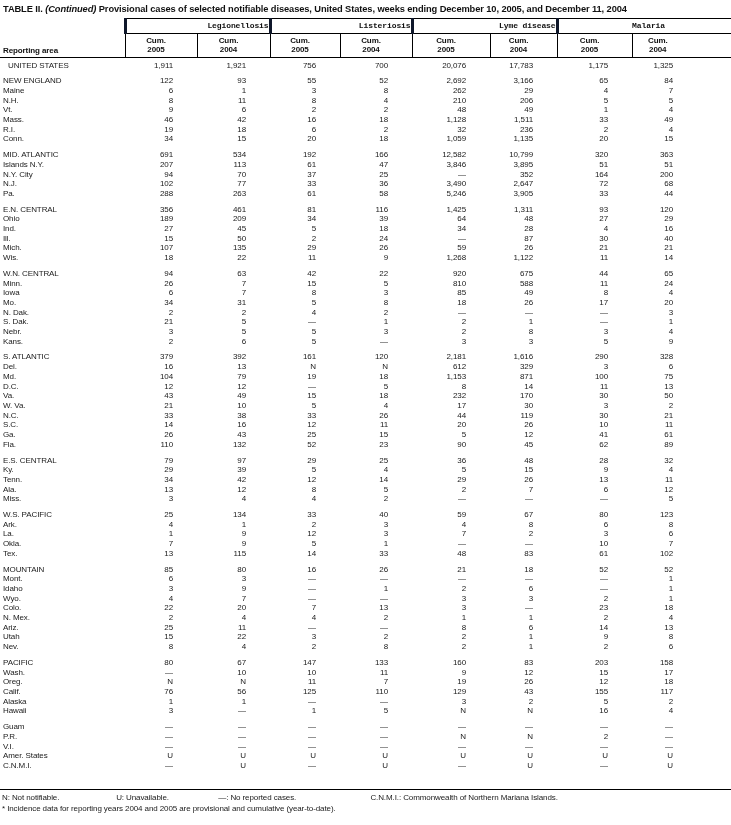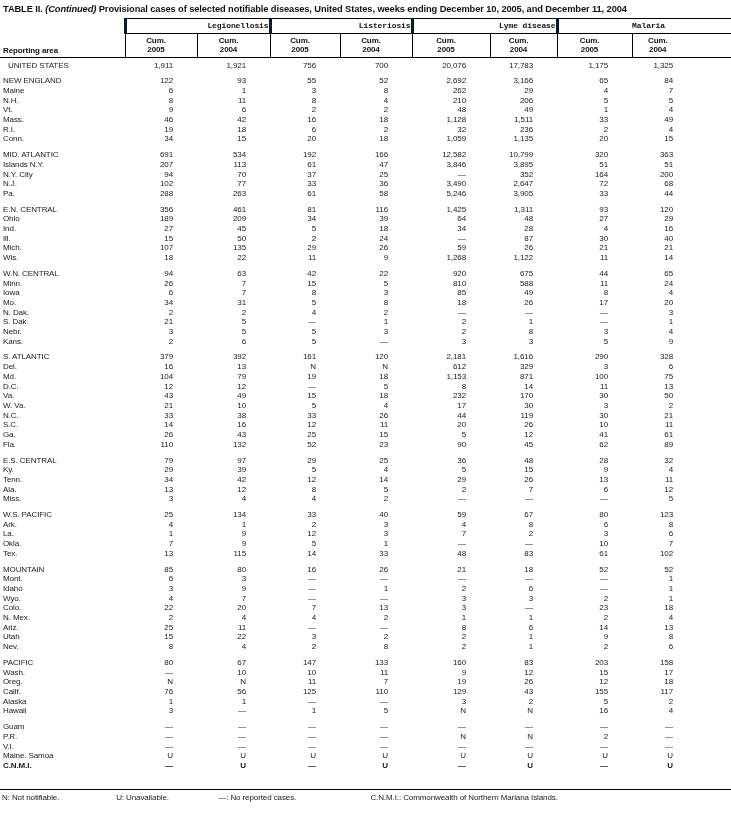--- a/index.html
+++ b/index.html
@@ -30,21 +30,21 @@
     border-left:1px solid #000;border-bottom:1px solid #000;
     padding:2px 10px 2px 0;line-height:9.5px;letter-spacing:-0.1px;
   }
   th.sub.last{padding-right:48px;}
   tbody td{font-size:8px;line-height:9.7px;letter-spacing:-0.1px;white-space:nowrap;}
   td.lbl{text-align:left;padding-left:3px;overflow:hidden;}
   td.num{text-align:right;padding-right:24px;}
   td.num.last{padding-right:58px;}
   tbody tr:first-child td{padding-top:3px;padding-left:8px;}
   tbody tr.gap td{padding-top:6px;}
-  tbody tr:last-child td{border-bottom:1.5px solid #000;padding-bottom:18px;font-weight:bold;}
+  tbody tr:last-child td{border-bottom:1.5px solid #000;padding-bottom:18px;}
   .footnotes{font-size:8px;line-height:10px;padding:3px 0 0 2px;letter-spacing:-0.1px;}
   .legend span{display:inline-block;vertical-align:top;}
   .leg-0{width:112px;}
   .leg-1{width:100px;}
   .leg-2{width:150px;}
   .note{margin-top:1px;}
 </style>
 </head>
 <body>
 
@@ -795,21 +795,21 @@
         <td class="num">—</td>
         <td class="num">—</td>
         <td class="num">—</td>
         <td class="num">—</td>
         <td class="num">—</td>
         <td class="num">—</td>
         <td class="num">—</td>
         <td class="num last">—</td>
       </tr>
       <tr>
-        <td class="lbl">Maine. Samoa</td>
+        <td class="lbl">Amer. States</td>
         <td class="num">U</td>
         <td class="num">U</td>
         <td class="num">U</td>
         <td class="num">U</td>
         <td class="num">U</td>
         <td class="num">U</td>
         <td class="num">U</td>
         <td class="num last">U</td>
       </tr>
       <tr>
@@ -826,13 +826,14 @@
     </tbody>
 </table>
 
 <div class="footnotes">
   <div class="legend">
     <span class="leg-0">N: Not notifiable.</span>
     <span class="leg-1">U: Unavailable.</span>
     <span class="leg-2">—: No reported cases.</span>
     <span class="leg-3">C.N.M.I.: Commonwealth of Northern Mariana Islands.</span>
   </div>
+  <div class="note">* Incidence data for reporting years 2004 and 2005 are provisional and cumulative (year-to-date).</div>
 </div>
 
 </body></html>

